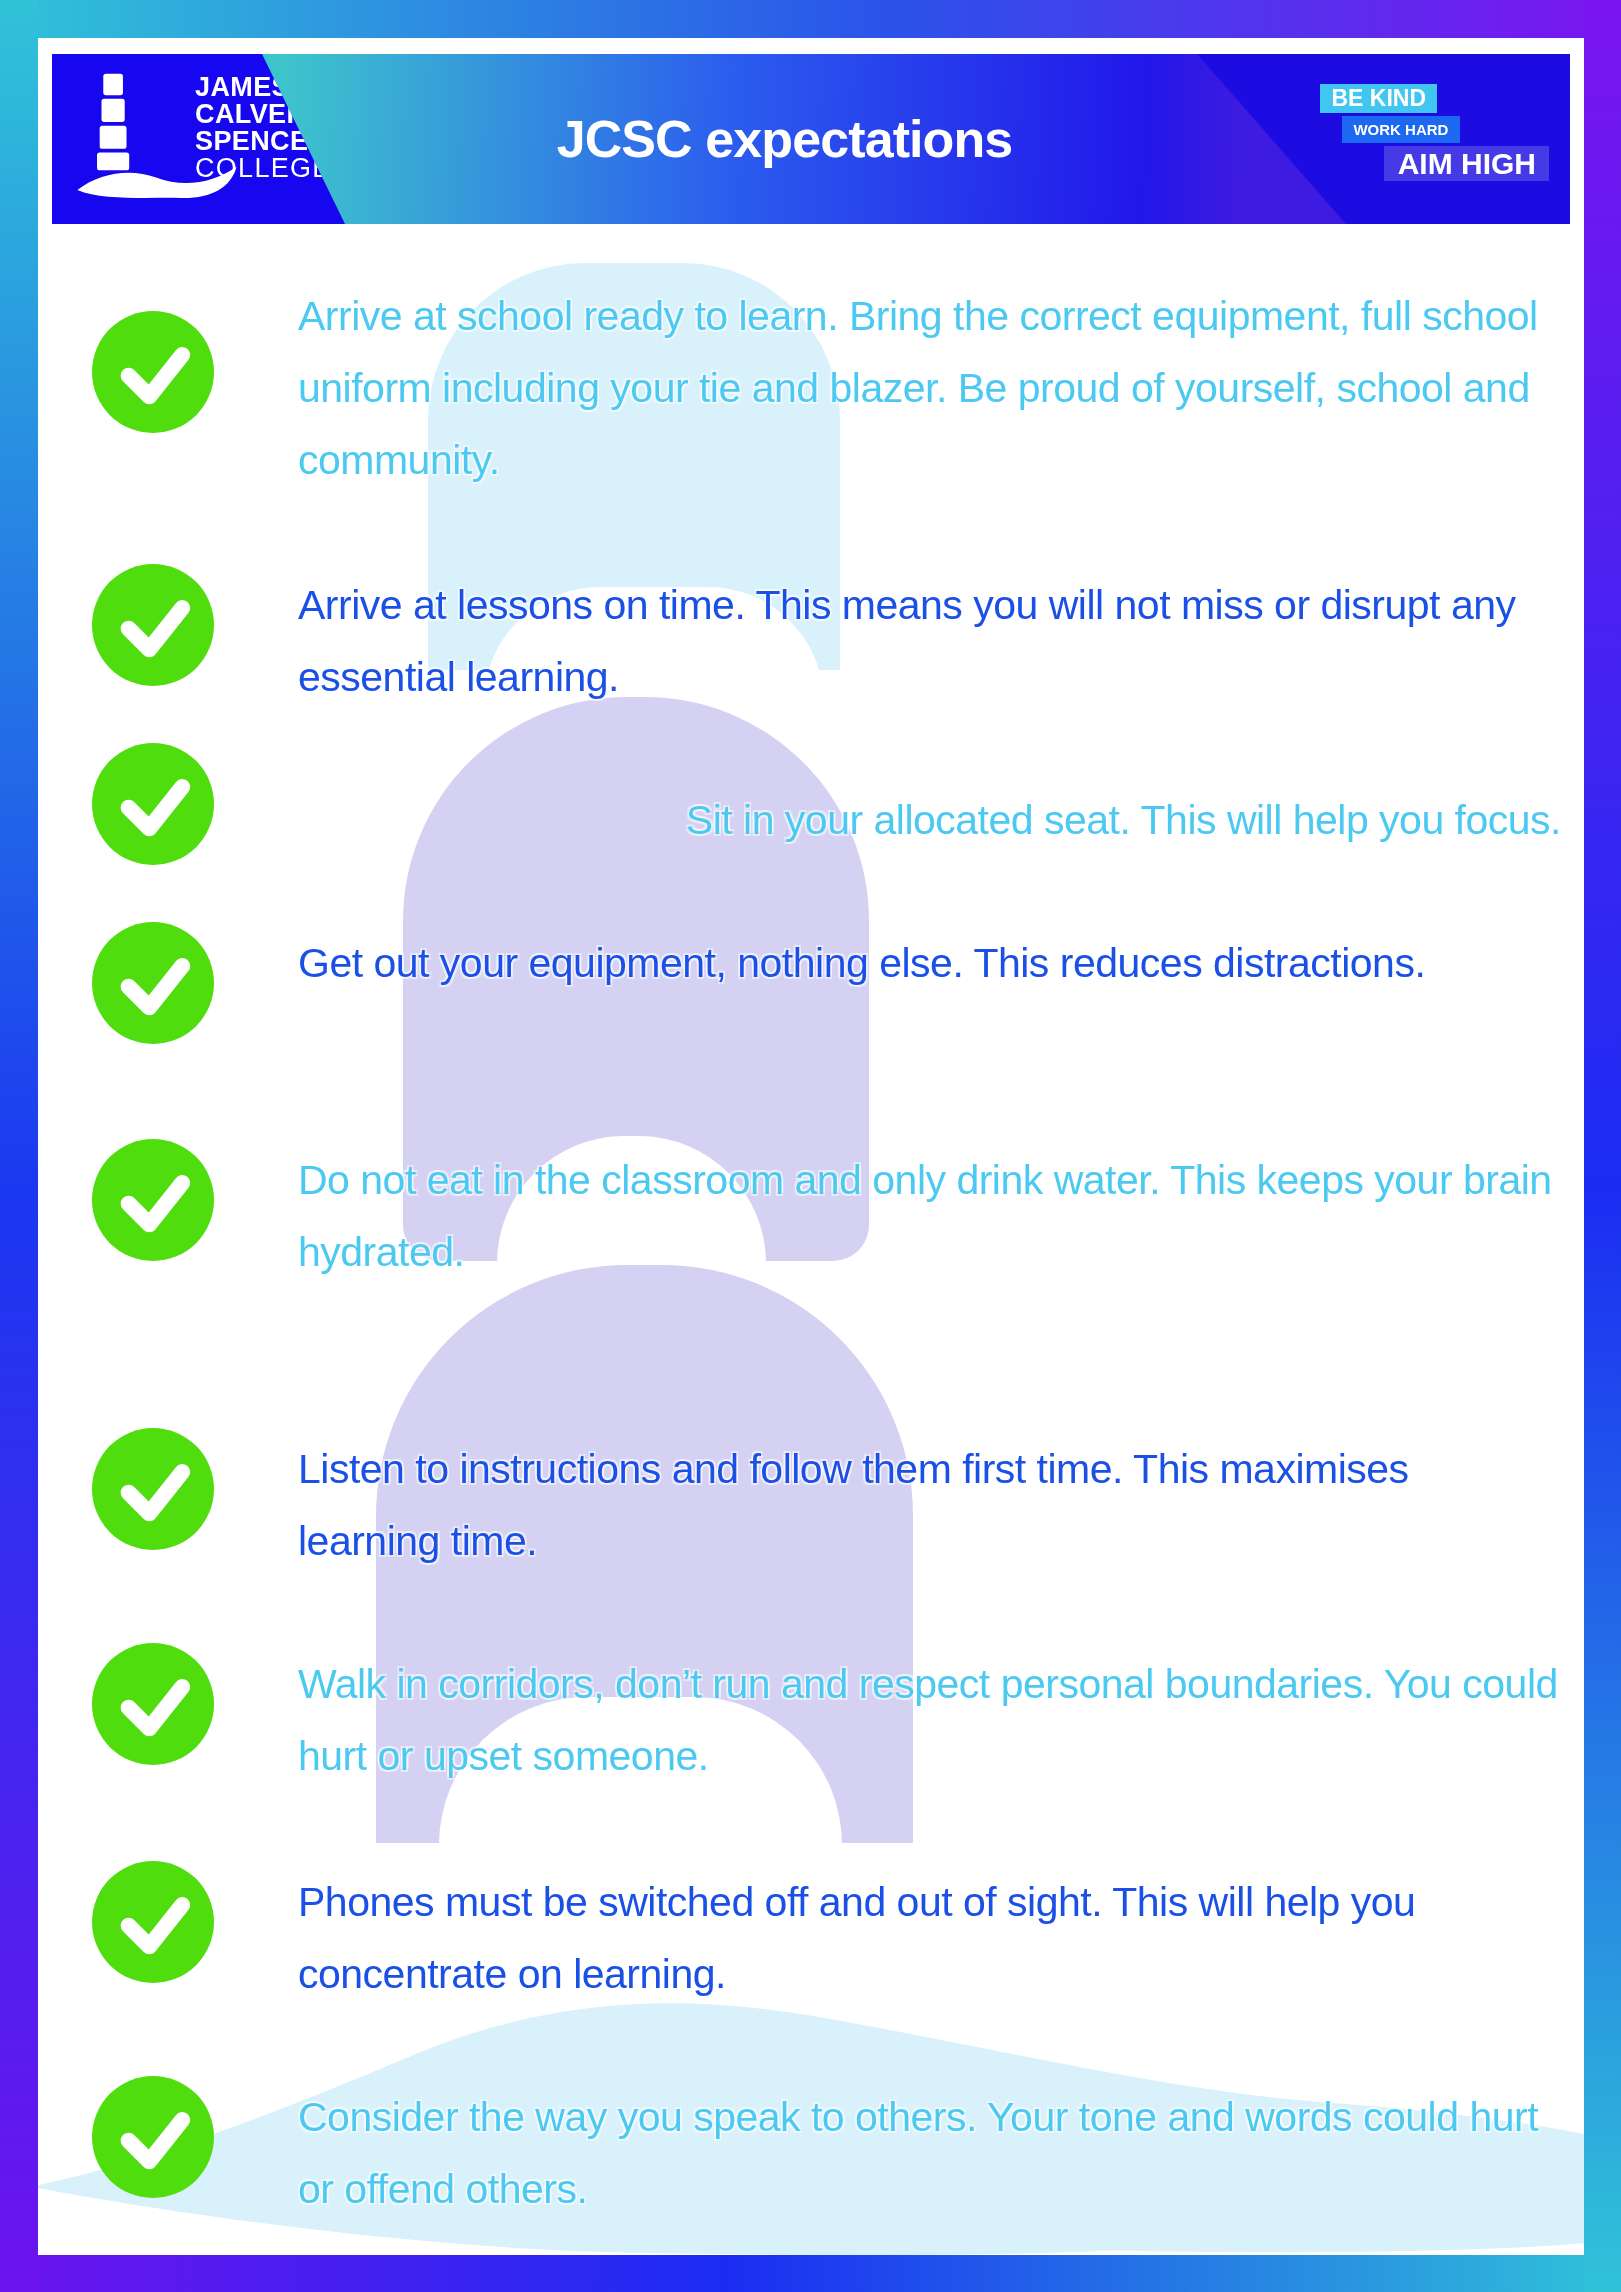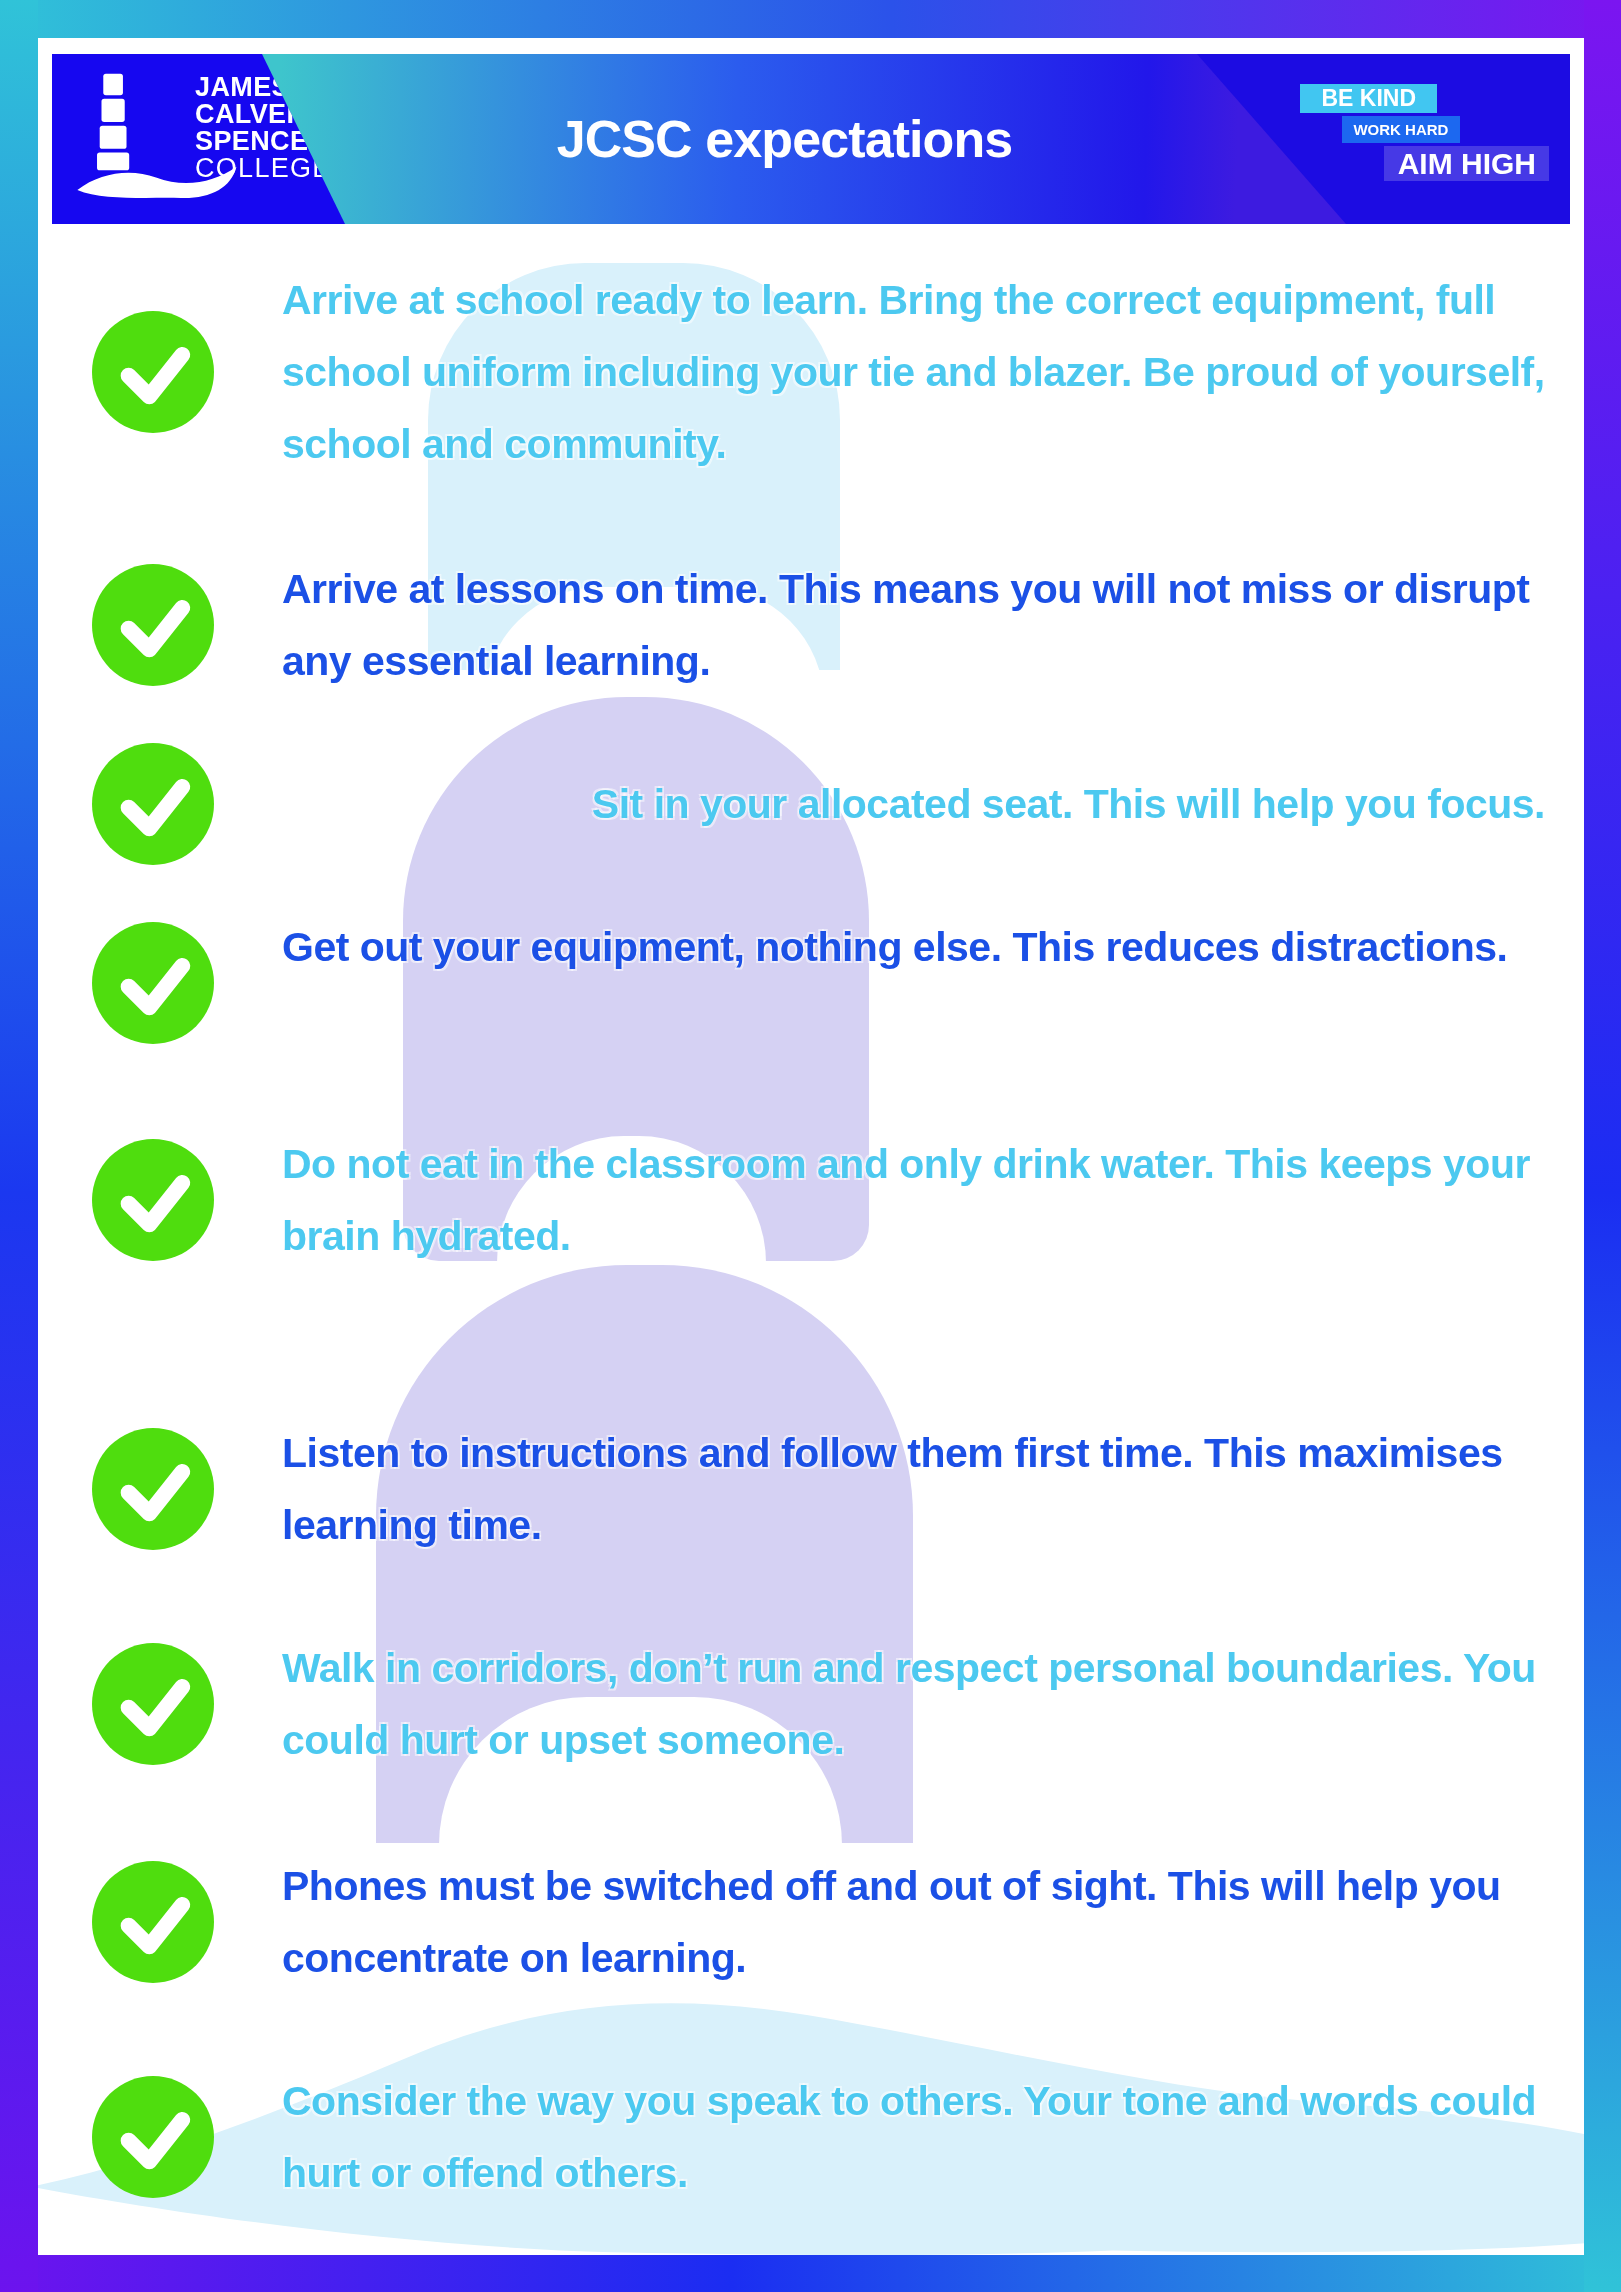--- a/index.html
+++ b/index.html
@@ -36,29 +36,29 @@
   .band-right{position:absolute;inset:0;background:var(--banner-right-blue);
     clip-path:polygon(1145px 0,100% 0,100% 100%,1294px 100%);}
   .lighthouse{position:absolute;left:25px;top:18px;width:175px;height:143px;fill:#fff;}
   .school{position:absolute;left:143px;top:19.7px;margin:0;color:#fff;font-size:27px;line-height:27px;
     font-weight:700;letter-spacing:0.4px;}
   .school span{display:block;}
   .school span:last-child{font-weight:400;letter-spacing:1.3px;}
   .banner h1{position:absolute;left:296px;width:873px;top:0;height:100%;margin:0;display:flex;
     align-items:center;justify-content:center;color:#fff;font-size:52px;font-weight:700;letter-spacing:-0.9px;}
   .badge{position:absolute;display:flex;align-items:center;color:#fff;font-weight:700;white-space:nowrap;}
-  .badge.b1{right:133px;top:29.6px;height:29.6px;padding:0 21px;font-size:23px;background:var(--badge-be-kind-bg);}
+  .badge.b1{right:133px;top:29.6px;height:29.6px;padding:0 11px;font-size:23px;background:var(--badge-be-kind-bg);}
   .badge.b2{right:110px;top:62px;height:27px;padding:0 11.6px;font-size:15px;background:var(--badge-work-hard-bg);}
   .badge.b3{right:20.6px;top:92px;height:35px;padding:0 13.4px;font-size:30px;background:var(--badge-aim-high-bg);}
   
   .list{position:absolute;inset:0;z-index:2;}
   .check{position:absolute;left:92px;width:122px;height:122px;border-radius:50%;
     background:var(--check-green);}
   .check svg{position:absolute;inset:0;width:100%;height:100%;}
-  .txt{position:absolute;left:282px;width:1263px;margin:0;font-weight:700;font-size:41px;
+  .txt{position:absolute;left:282px;width:1263px;margin:16px;font-weight:400;font-size:41px;
     line-height:72px;letter-spacing:-0.5px;
     text-shadow:1.8px 1.8px 0 rgba(255,255,255,.5),-1.8px -1.8px 0 rgba(255,255,255,.5),
                 1.8px -1.8px 0 rgba(255,255,255,.5),-1.8px 1.8px 0 rgba(255,255,255,.5);}
   .txt.cyan{color:var(--text-cyan);}
   .txt.blue{color:var(--text-blue);}
   .txt .note{display:block;color:var(--warning-red);}
 </style>
 </head>
 <body>
 

